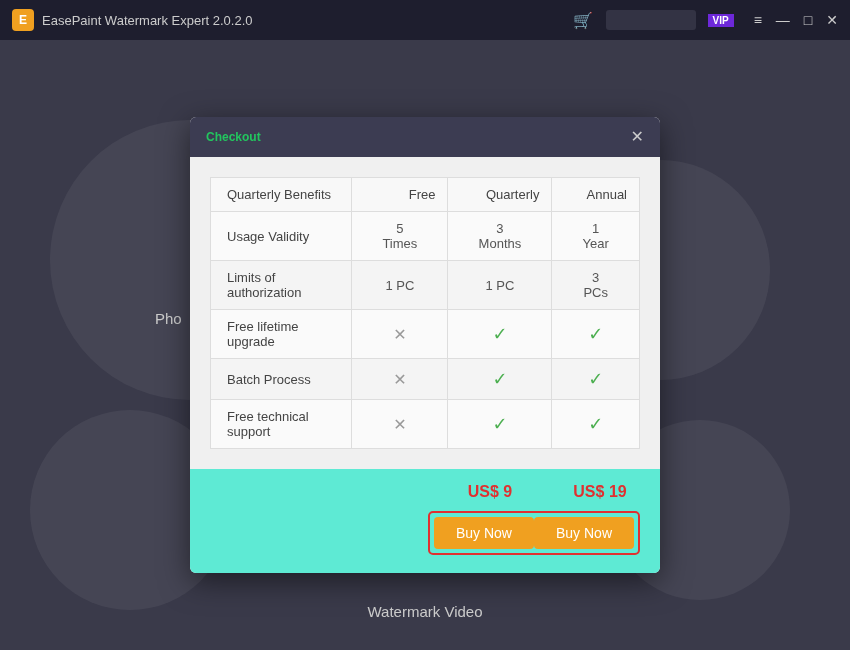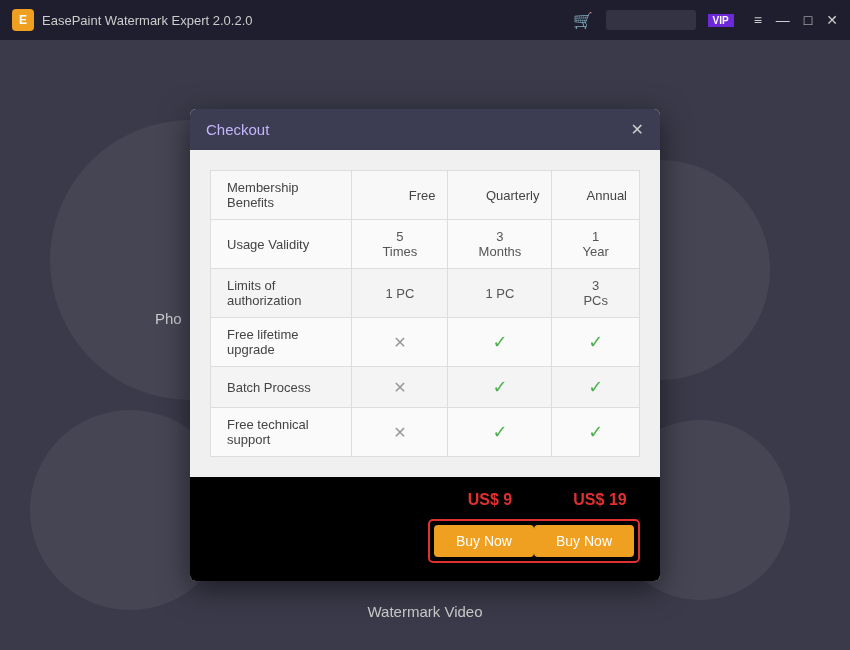--- a/index.html
+++ b/index.html
@@ -146,23 +146,23 @@
 
     .modal-header {
       background: #3c3c52;
       padding: 12px 16px;
       display: flex;
       align-items: center;
       justify-content: space-between;
     }
 
     .modal-title {
-      color: #c4b5fd;
-      font-size: 15px;
-      font-weight: 400;
+      color: #22c55e;
+      font-size: 12px;
+      font-weight: 700;
     }
 
     .modal-close {
       color: #cccccc;
       font-size: 16px;
       cursor: pointer;
       background: none;
       border: none;
       line-height: 1;
     }
@@ -223,21 +223,21 @@
     }
 
     .cross-icon {
       color: #999;
       font-size: 16px;
     }
 
     
     .modal-footer {
       padding: 14px 20px 18px;
-      background: #000000;
+      background: #5eead4;
       text-align: right;
     }
 
     .pricing-row {
       display: flex;
       justify-content: flex-end;
       gap: 30px;
       margin-bottom: 10px;
     }
 
@@ -298,21 +298,21 @@
 
       <div class="modal-header">
         <span class="modal-title">Checkout</span>
         <button class="modal-close">✕</button>
       </div>
 
       <div class="modal-body">
         <table class="pricing-table">
           <thead>
             <tr>
-              <th>Membership Benefits</th>
+              <th>Quarterly Benefits</th>
               <th>Free</th>
               <th>Quarterly</th>
               <th>Annual</th>
             </tr>
           </thead>
           <tbody id="table-body">
           <tr>
                 <td>Usage Validity</td>
                 <td>5 Times</td>
                 <td>3 Months</td>

